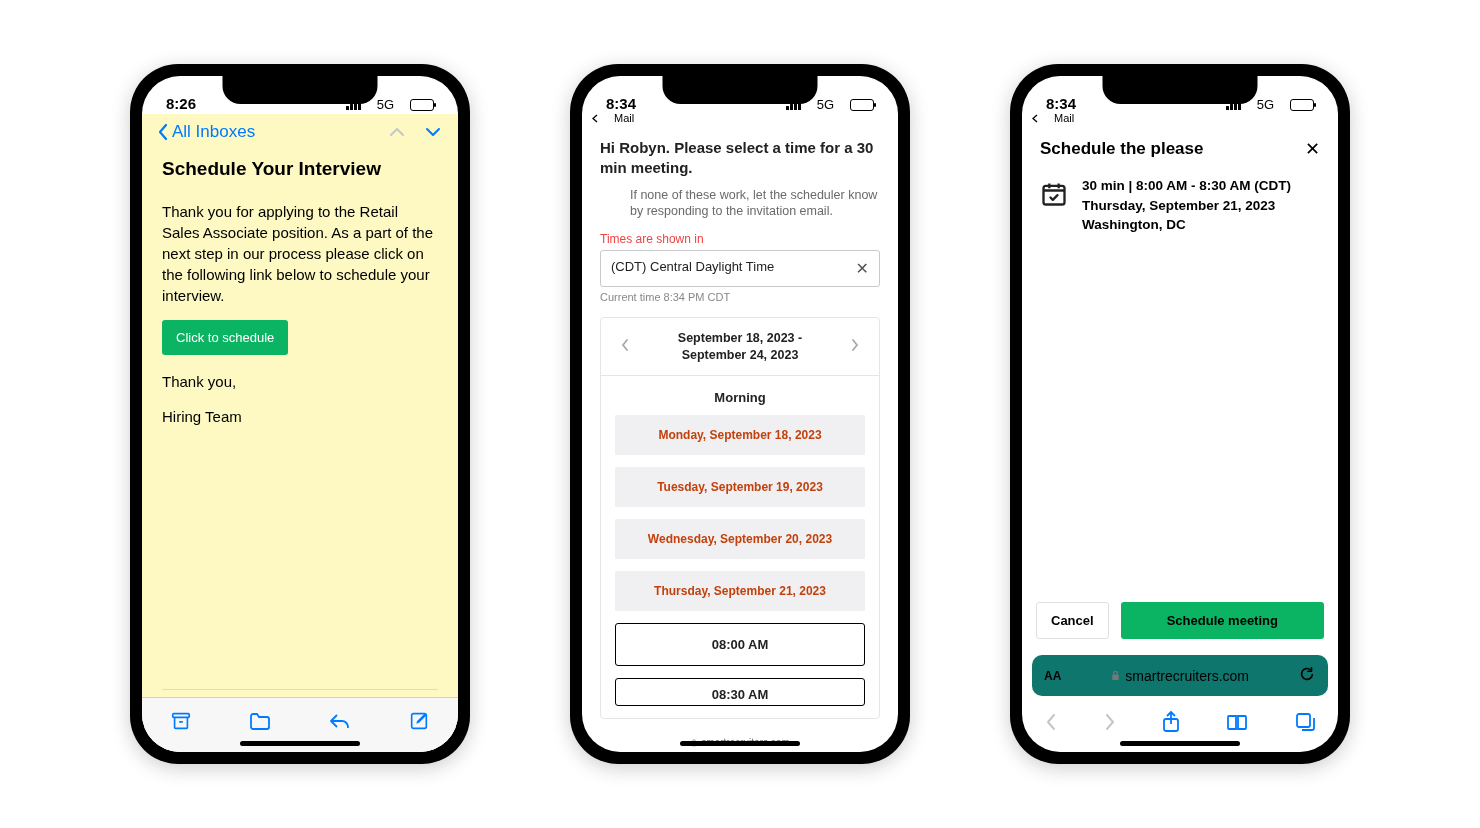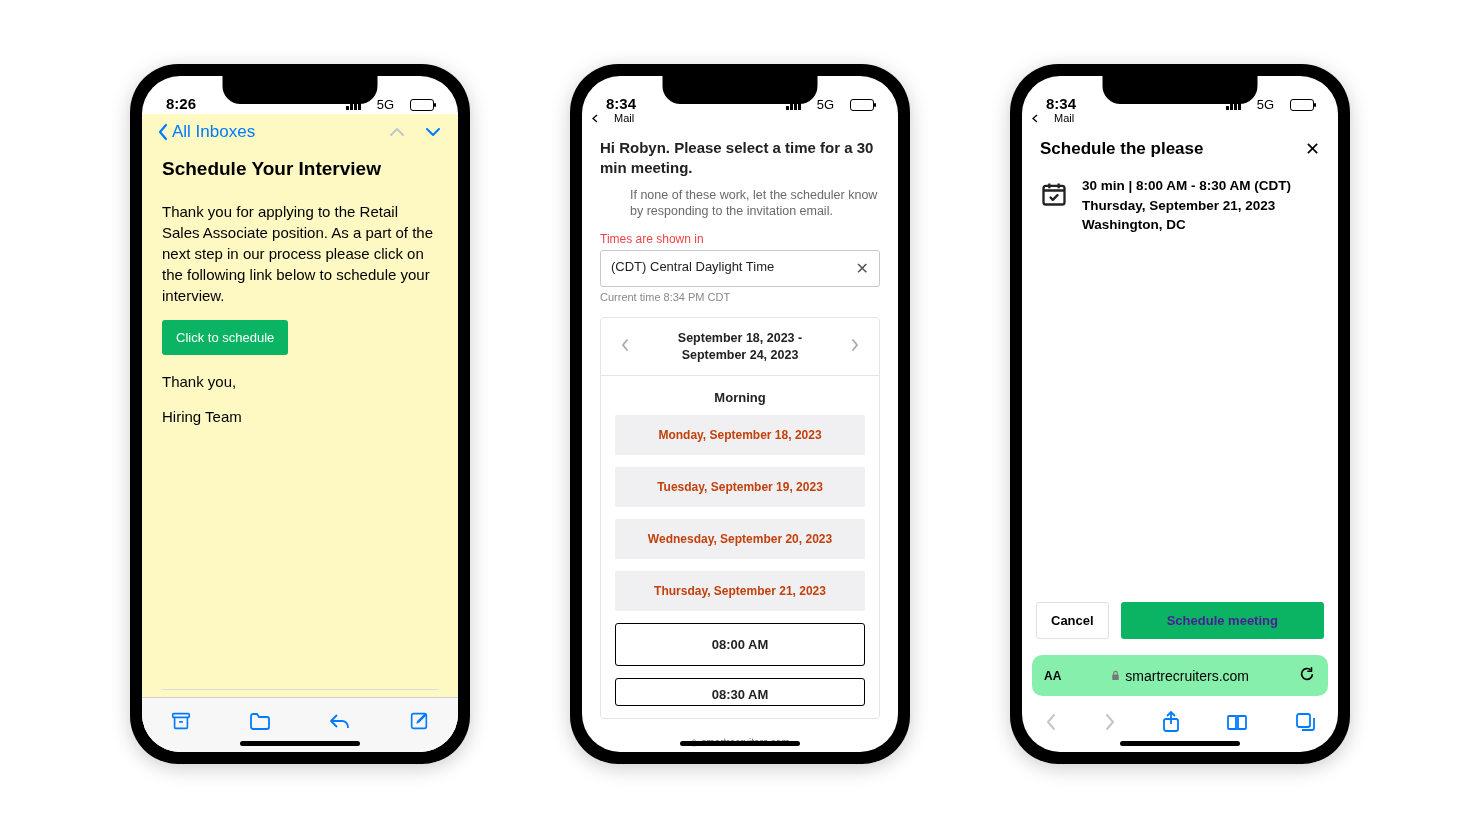--- a/index.html
+++ b/index.html
@@ -110,23 +110,23 @@
   .day-block { background:#f0f0f2; margin:0 14px 12px; padding:13px 0; text-align:center; font-size:12px; font-weight:600; border-radius:1px; color:#c2410c;}
   .time-slot { border:1.5px solid #000; margin:0 14px 12px; padding:13px 8px; text-align:center; font-size:13px; font-weight:700; border-radius:3px;}
   .time-slot.partial { border-color:#000; height:28px; overflow:hidden; padding-top:8px;}
   .url-bar-small { font-size:10px; color:#666; text-align:center; padding:4px 0; display:flex; align-items:center; justify-content:center; gap:3px;}
   
   .p3-head { display:flex; justify-content:space-between; align-items:center; padding:14px 18px 10px; font-size:17px; font-weight:700;}
   .p3-meeting { display:flex; gap:14px; padding:6px 18px; font-size:13.5px; line-height:1.45; font-weight:600;}
   .cal-icon { width:28px; height:28px; flex-shrink:0; margin-top:4px;}
   .p3-footer-btns { display:flex; gap:12px; padding:10px 14px; }
   .btn-cancel { flex:0 0 auto; background:#fff; border:1px solid #e0e0e4; border-radius:3px; padding:10px 14px; font-size:13px; font-weight:600;}
-  .btn-schedule { flex:1; background:#0ab463; color:#4c1d95; border:none; border-radius:3px; padding:10px 14px; font-size:13px; font-weight:700;}
+  .btn-schedule { flex:1; background:#0ab463; color:#000000; border:none; border-radius:3px; padding:10px 14px; font-size:13px; font-weight:700;}
   .safari-url {
-    margin:6px 10px; background:#86efac; border-radius:10px; padding:10px 12px;
+    margin:6px 10px; background:#0f766e; border-radius:10px; padding:10px 12px;
     display:flex; justify-content:space-between; align-items:center; font-size:14px;
   }
   .safari-url .domain { flex:1; text-align:center; display:flex; align-items:center; justify-content:center; gap:4px; color:#000;}
   .safari-toolbar {
     display:flex; justify-content:space-around; align-items:center;
     padding: 8px 0 14px;
   }
 </style>
 </head>
 <body>

